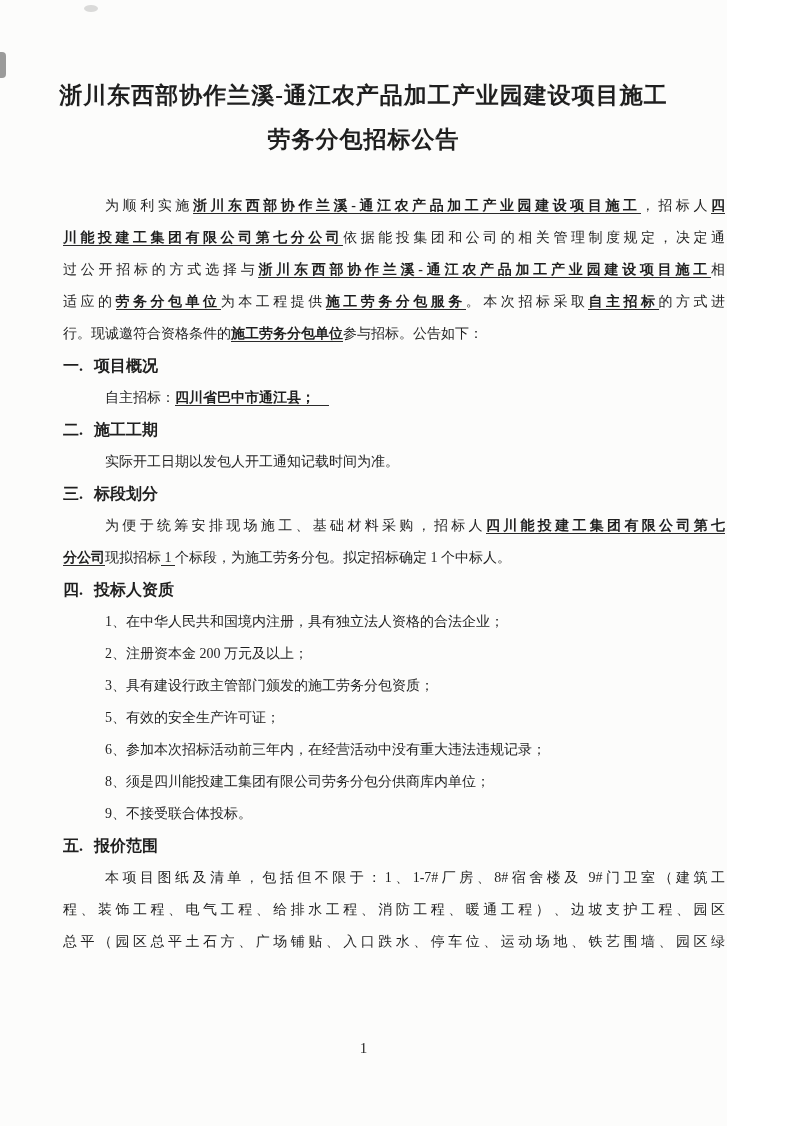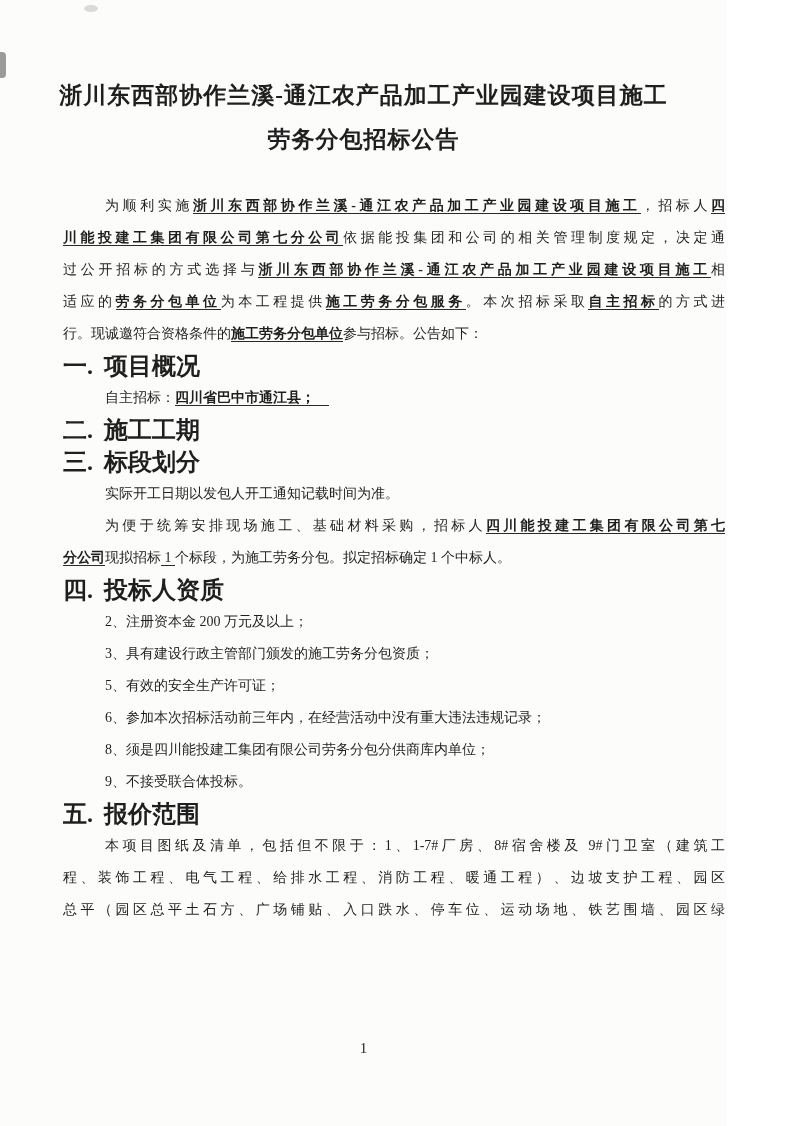--- a/index.html
+++ b/index.html
@@ -22,21 +22,21 @@
   }
   .content{margin:0 63px;width:662px;}
   .line{
     font-size:14px;
     line-height:32px;
     height:32px;
     overflow:hidden;
   }
   .indent{padding-left:42px;}
   .fill{text-align:justify;text-align-last:justify;}
-  .heading{font-weight:700;font-size:24px;}
+  .heading{font-weight:700;font-size:16px;}
   .h-num{margin-right:11px;}
   .seg{white-space:pre-wrap;}
   .seg-u{border-bottom:1.5px solid #2a2a2a;}
   .seg-bu{font-weight:700;border-bottom:1.5px solid #2a2a2a;}
   .footer{
     position:absolute;top:1040px;left:0;width:100%;
     text-align:center;font-size:15px;color:#2a2a2a;
   }
   
   .smudge-left{
@@ -67,25 +67,26 @@
 
   <div class="content">
       <div class="line indent fill"><span class="seg">为顺利实施</span><span class="seg seg-bu">浙川东西部协作兰溪-通江农产品加工产业园建设项目施工</span><span class="seg">，招标人</span><span class="seg seg-bu">四</span></div>
       <div class="line fill"><span class="seg seg-bu">川能投建工集团有限公司第七分公司</span><span class="seg">依据能投集团和公司的相关管理制度规定，决定通</span></div>
       <div class="line fill"><span class="seg">过公开招标的方式选择与</span><span class="seg seg-bu">浙川东西部协作兰溪-通江农产品加工产业园建设项目施工</span><span class="seg">相</span></div>
       <div class="line fill"><span class="seg">适应的</span><span class="seg seg-bu">劳务分包单位</span><span class="seg">为本工程提供</span><span class="seg seg-bu">施工劳务分包服务</span><span class="seg">。本次招标采取</span><span class="seg seg-bu">自主招标</span><span class="seg">的方式进</span></div>
       <div class="line"><span class="seg">行。现诚邀符合资格条件的</span><span class="seg seg-bu">施工劳务分包单位</span><span class="seg">参与招标。公告如下：</span></div>
       <div class="line heading"><span class="h-num">一.</span><span>项目概况</span></div>
       <div class="line indent"><span class="seg">自主招标：</span><span class="seg seg-bu">四川省巴中市通江县；　</span></div>
       <div class="line heading"><span class="h-num">二.</span><span>施工工期</span></div>
+      <div class="line indent"><span class="seg">实际开工日期以发包人开工通知记载时间为准。</span></div>
       <div class="line heading"><span class="h-num">三.</span><span>标段划分</span></div>
-      <div class="line indent"><span class="seg">实际开工日期以发包人开工通知记载时间为准。</span></div>
       <div class="line indent fill"><span class="seg">为便于统筹安排现场施工、基础材料采购，招标人</span><span class="seg seg-bu">四川能投建工集团有限公司第七</span></div>
       <div class="line"><span class="seg seg-bu">分公司</span><span class="seg">现拟招标</span><span class="seg seg-u">&nbsp;1&nbsp;</span><span class="seg">个标段，为施工劳务分包。拟定招标确定 1 个中标人。</span></div>
       <div class="line heading"><span class="h-num">四.</span><span>投标人资质</span></div>
+      <div class="line indent">1、在中华人民共和国境内注册，具有独立法人资格的合法企业；</div>
       <div class="line indent">2、注册资本金 200 万元及以上；</div>
       <div class="line indent">3、具有建设行政主管部门颁发的施工劳务分包资质；</div>
       <div class="line indent">5、有效的安全生产许可证；</div>
       <div class="line indent">6、参加本次招标活动前三年内，在经营活动中没有重大违法违规记录；</div>
       <div class="line indent">8、须是四川能投建工集团有限公司劳务分包分供商库内单位；</div>
       <div class="line indent">9、不接受联合体投标。</div>
       <div class="line heading"><span class="h-num">五.</span><span>报价范围</span></div>
       <div class="line indent fill"><span class="seg">本项目图纸及清单，包括但不限于：1、1-7#厂房、8#宿舍楼及 9#门卫室（建筑工</span></div>
       <div class="line fill"><span class="seg">程、装饰工程、电气工程、给排水工程、消防工程、暖通工程）、边坡支护工程、园区</span></div>
       <div class="line fill"><span class="seg">总平（园区总平土石方、广场铺贴、入口跌水、停车位、运动场地、铁艺围墙、园区绿</span></div>

